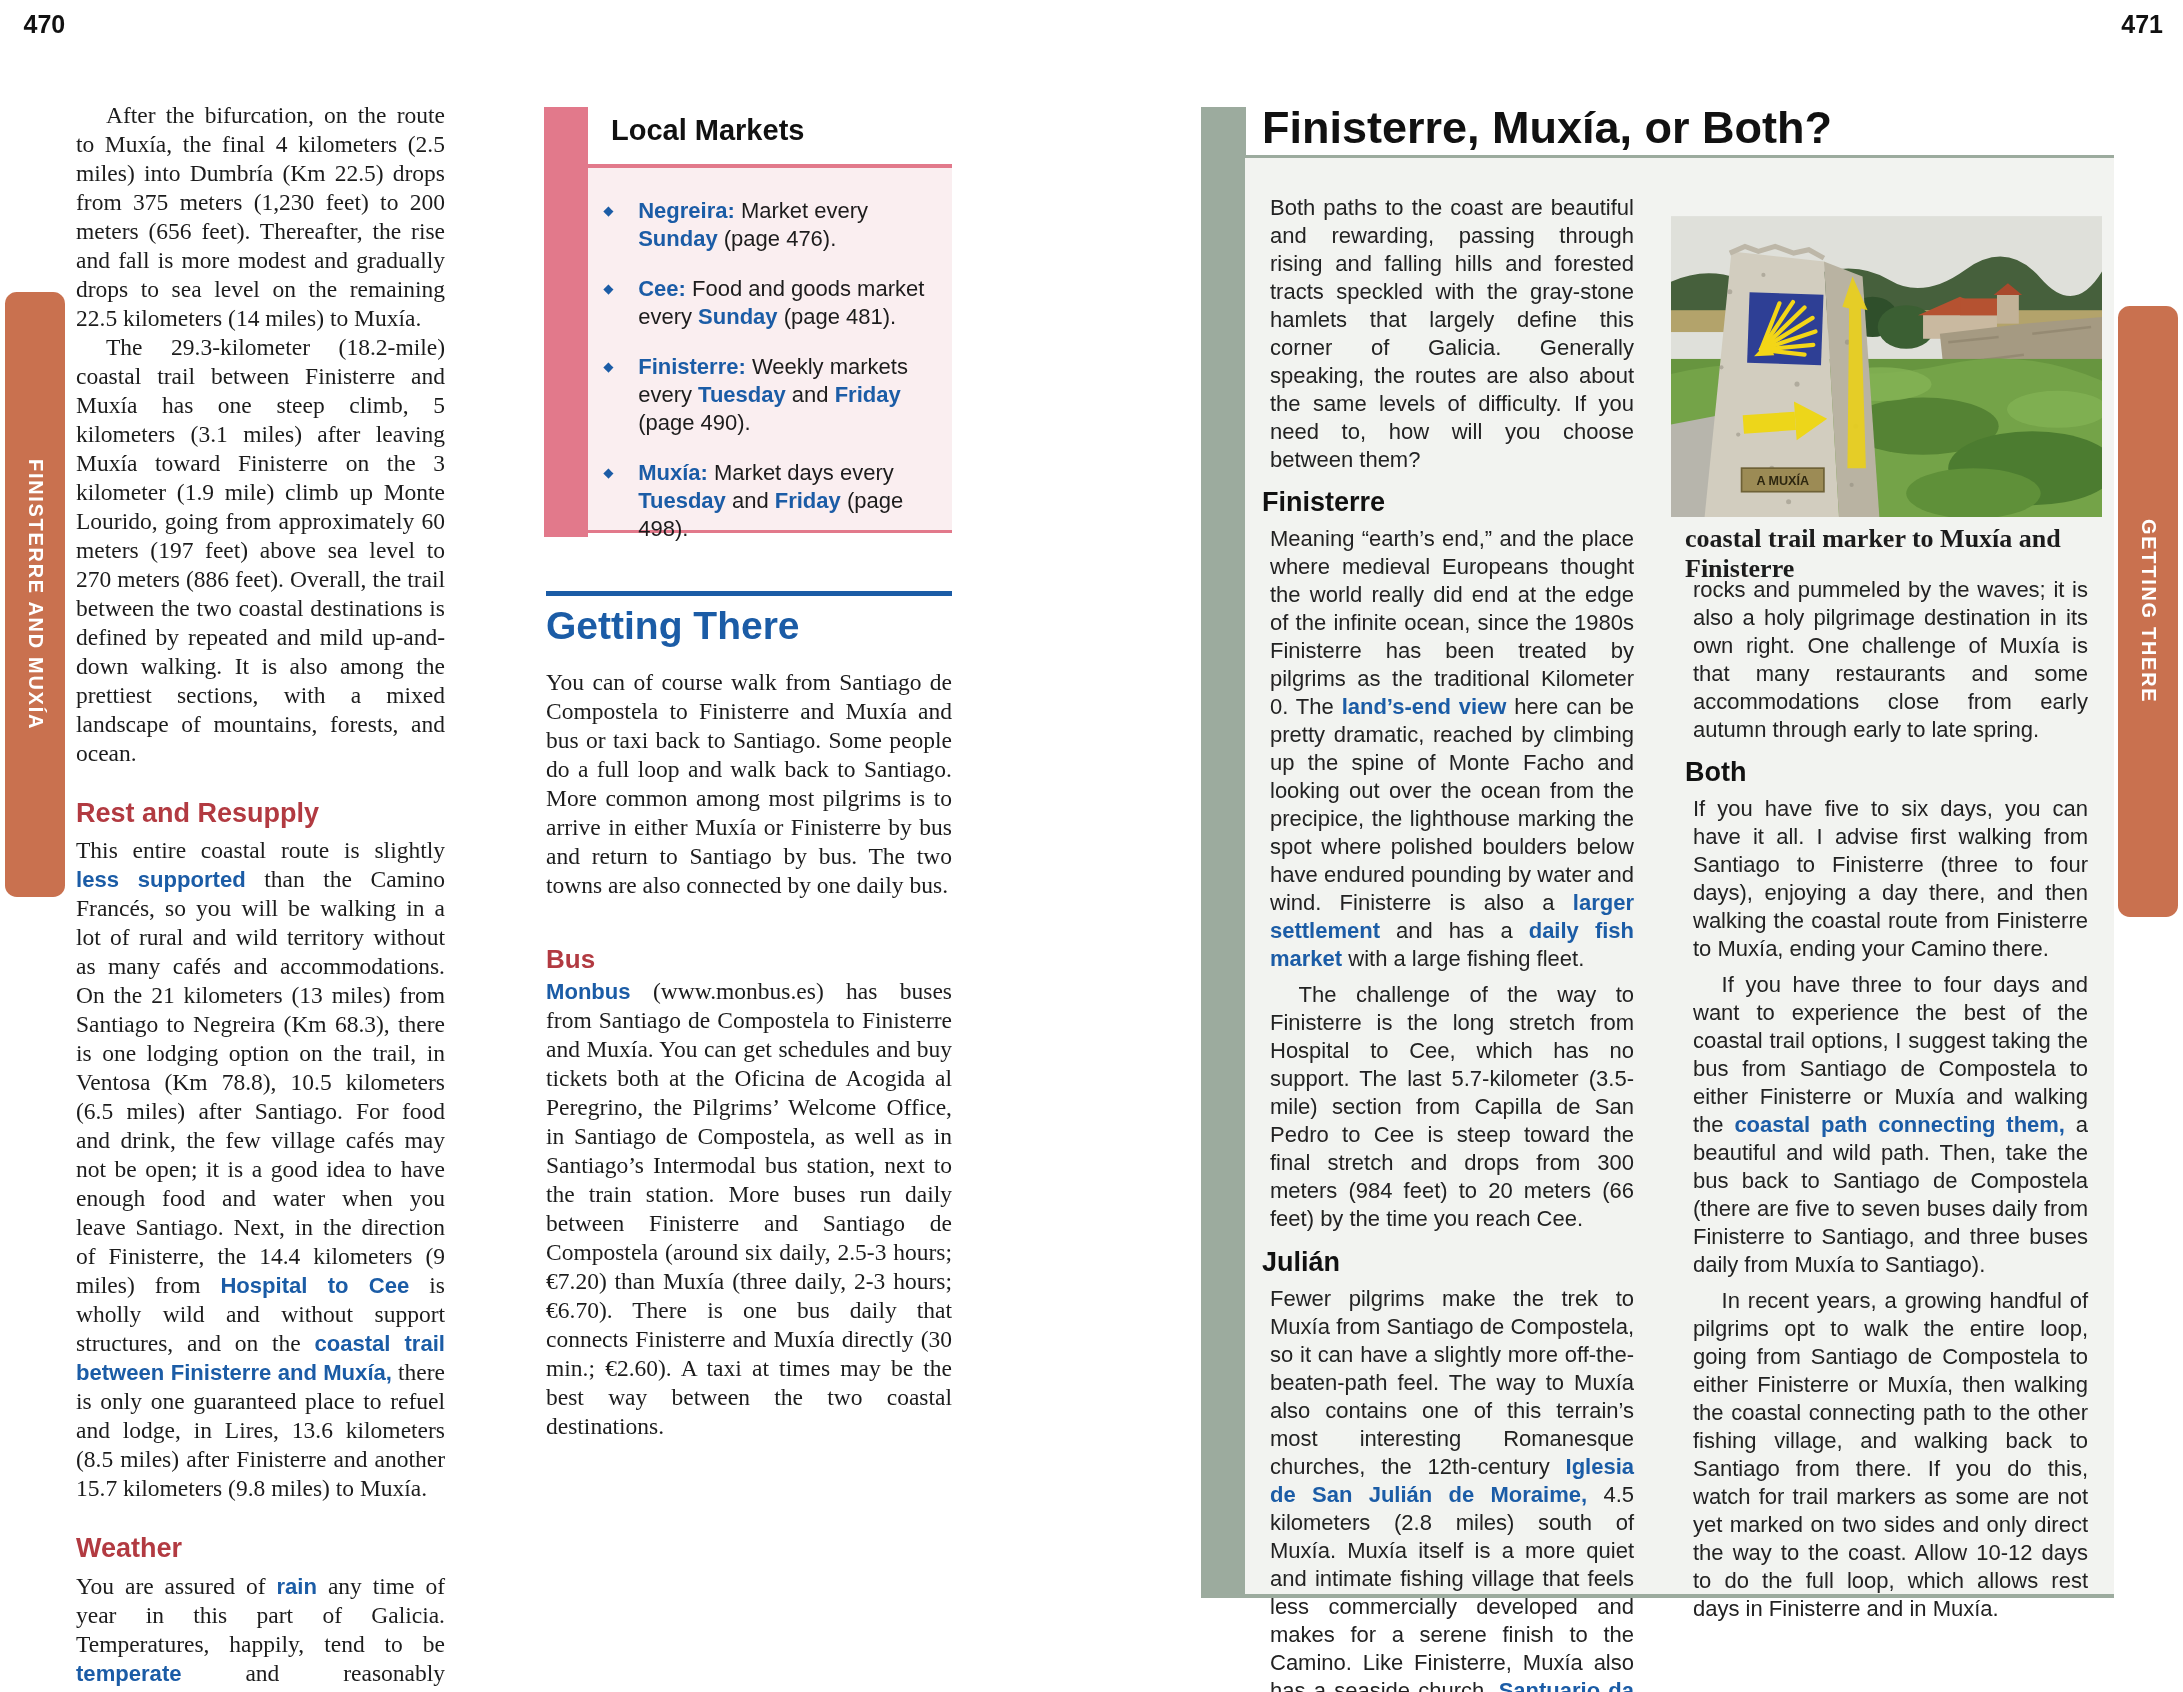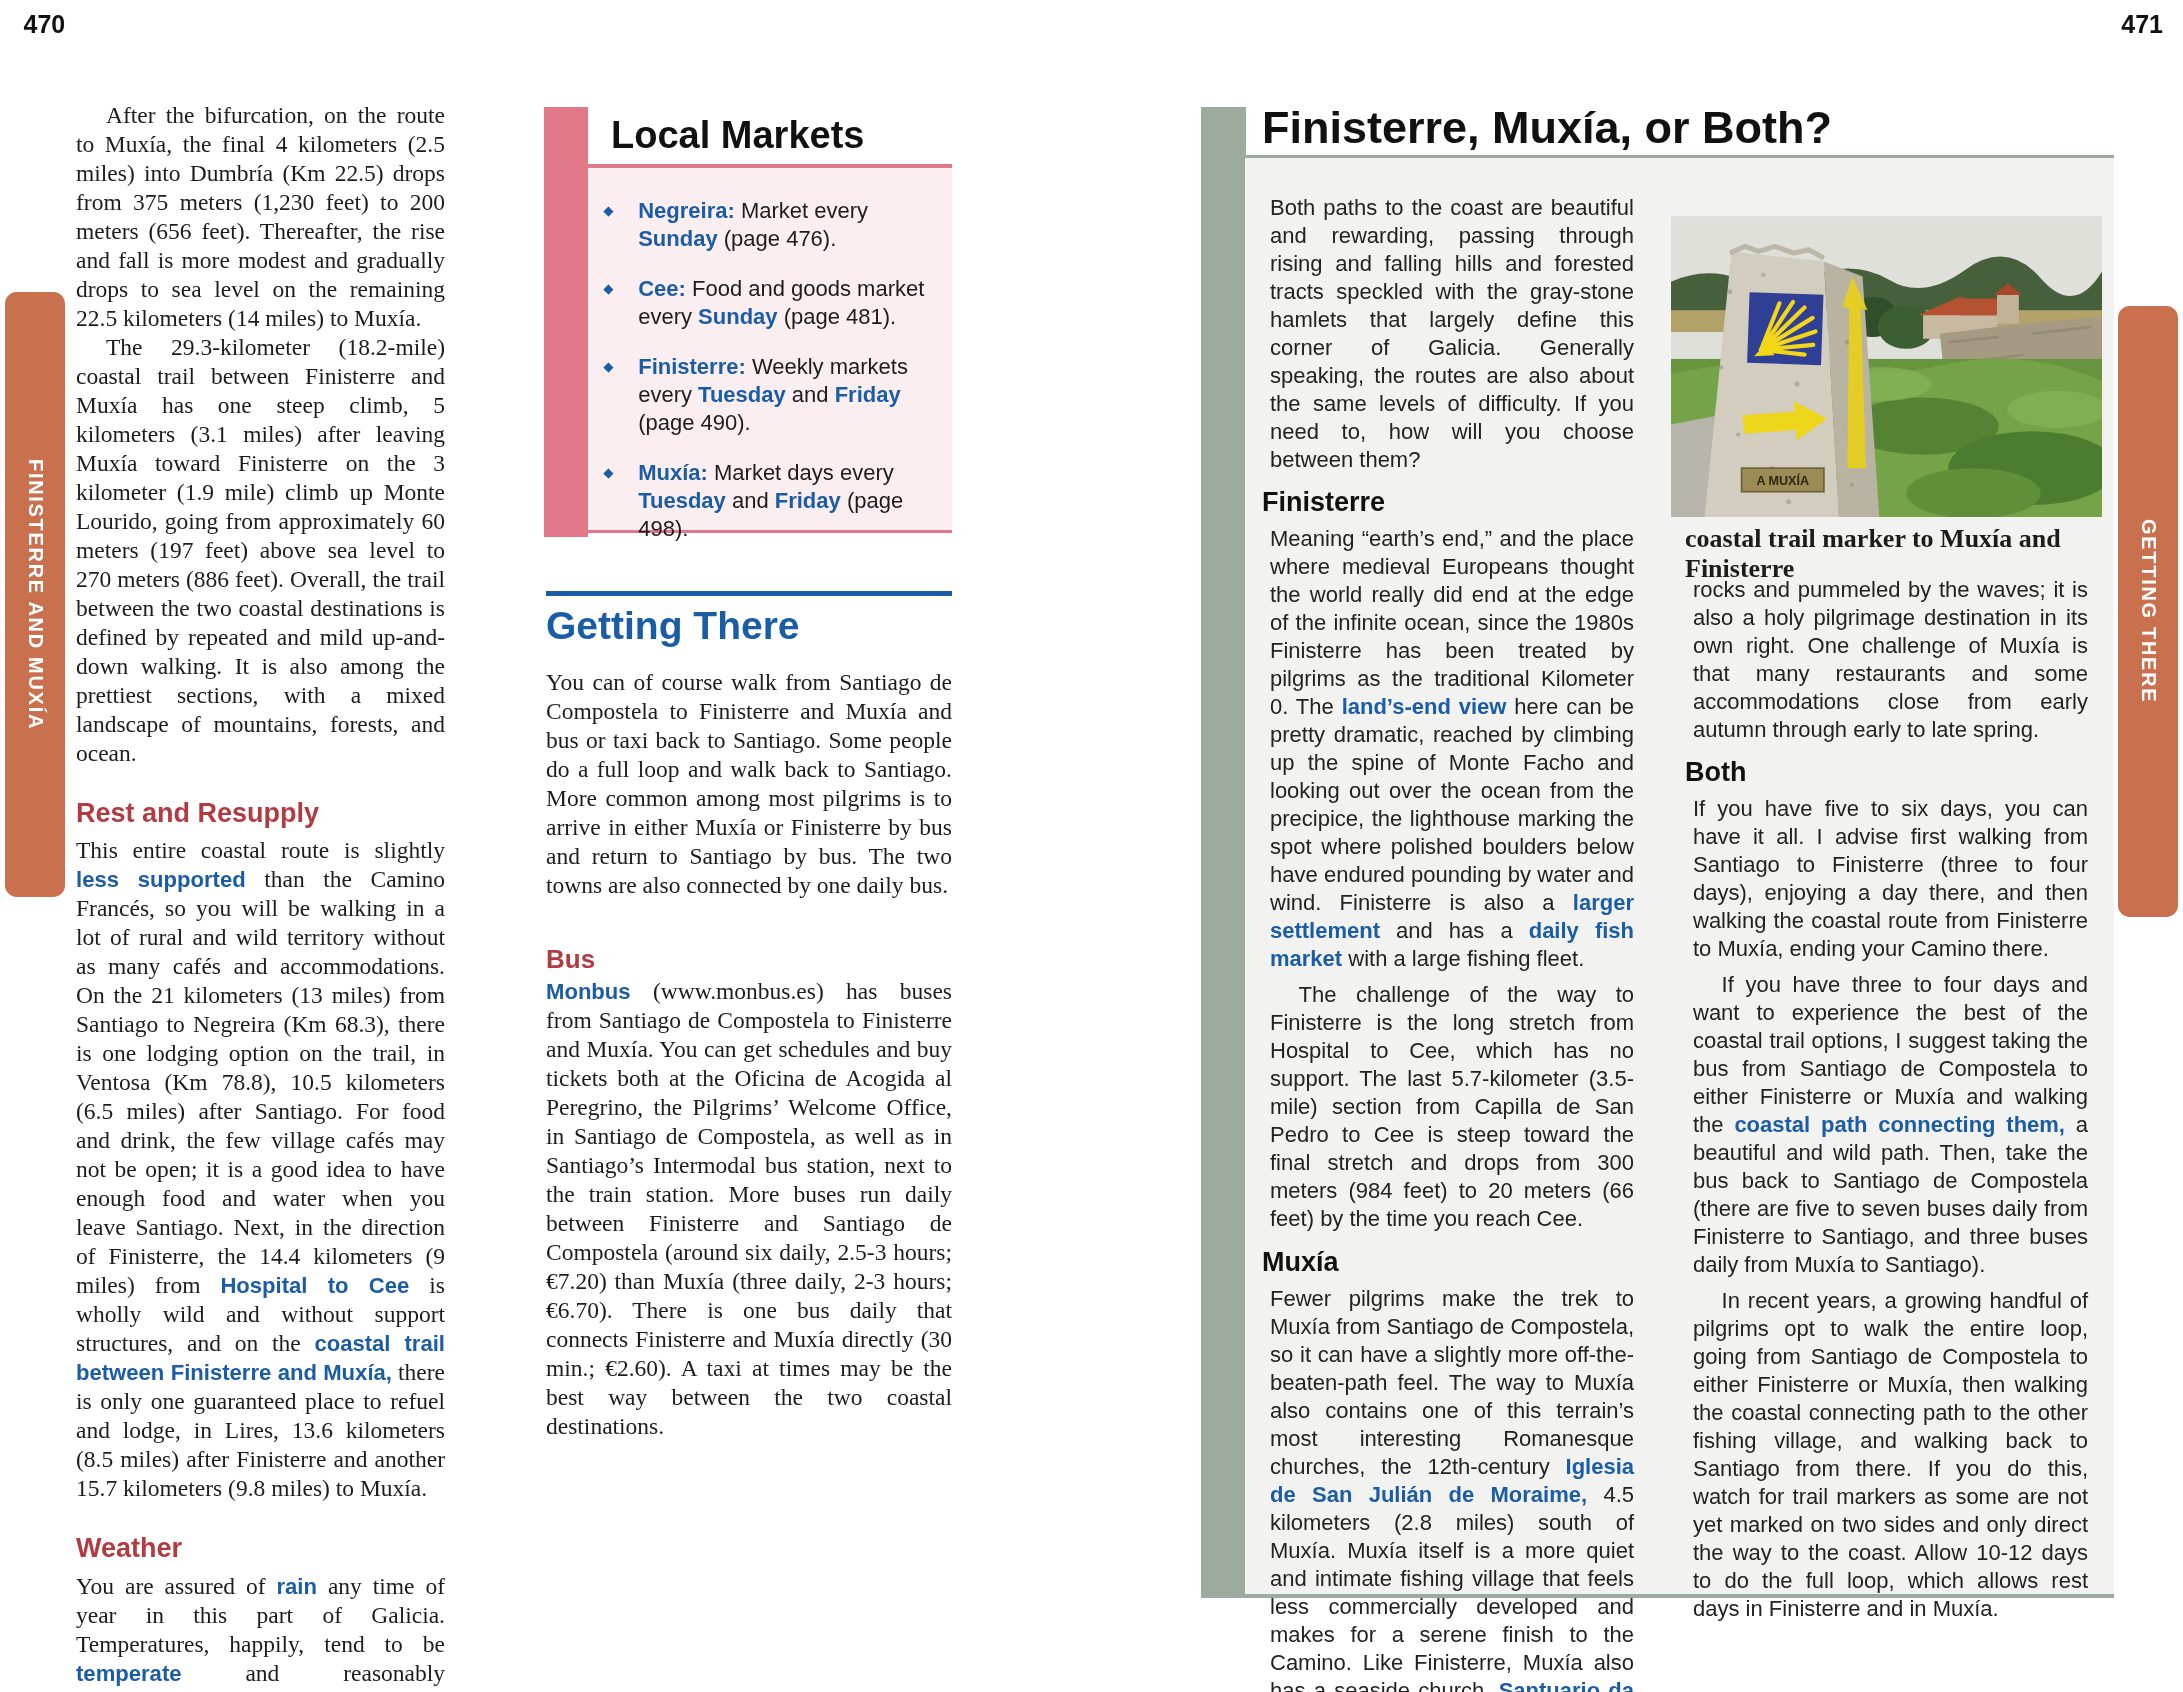--- a/index.html
+++ b/index.html
@@ -17,21 +17,21 @@
   .col p.ind{text-indent:30px;}
   .redhead{font-family:"Liberation Sans",sans-serif;font-weight:bold;font-size:27px;line-height:30px;
            color:#b23a41;margin:30px 0 8.4px 0;}
   .seg-blue{color:#1b5ca6;font-weight:bold;font-family:"Liberation Sans","DejaVu Sans",sans-serif;font-size:0.94em;}
   
   .rule-blue{height:5px;background:#1b5ca6;margin:22px 0 0 0;}
   .bluehead{font-family:"Liberation Sans",sans-serif;font-weight:bold;font-size:39px;line-height:45px;
             color:#1b5ca6;margin:6.7px 0 20px 0;}
   
   .mk-bar{background:#e2798b;}
-  .mk-title{font-family:"Liberation Sans",sans-serif;font-weight:bold;font-size:38px;color:#111;}
+  .mk-title{font-family:"Liberation Sans",sans-serif;font-weight:bold;font-size:29px;color:#111;}
   .mk-rule{background:#e2798b;}
   .mk-body{background:#faeef0;border-bottom:3.4px solid #e2798b;}
   .mk-item{display:flex;margin-bottom:22px;font-family:"Liberation Sans",sans-serif;
            font-size:22px;line-height:28px;color:#1c1c1c;}
   .mk-item .dia{flex:0 0 35px;color:#1b5ca6;font-size:13.4px;line-height:28px;text-align:left;padding-left:3.4px;}
   .mk-item .txt{flex:1;}
   .mk-item .txt .seg-blue{font-size:1em;}
   
   .boxhead-title{font-family:"Liberation Sans",sans-serif;font-weight:bold;font-size:45px;color:#111;}
   .sage{background:#9cab9e;}
@@ -183,21 +183,21 @@
   </g>
 </svg>
 
 <div class="abs caption" style="left:1685px;top:524px;width:420px;">coastal trail marker to Muxía and Finisterre</div>
 
 <div class="abs bx" style="left:1262px;top:186px;width:380px;">
   <p><span>Both paths to the coast are beautiful and rewarding, passing through rising and falling hills and forested tracts speckled with the gray-stone hamlets that largely define this corner of Galicia. Generally speaking, the routes are also about the same levels of difficulty. If you need to, how will you choose between them?</span></p>
   <div class="subhead">Finisterre</div>
   <p><span>Meaning “earth’s end,” and the place where medieval Europeans thought the world really did end at the edge of the infinite ocean, since the 1980s Finisterre has been treated by pilgrims as the traditional Kilometer 0. The </span><span class="seg-blue">land’s-end view</span><span> here can be pretty dramatic, reached by climbing up the spine of Monte Facho and looking out over the ocean from the precipice, the lighthouse marking the spot where polished boulders below have endured pounding by water and wind. Finisterre is also a </span><span class="seg-blue">larger settlement</span><span> and has a </span><span class="seg-blue">daily fish market</span><span> with a large fishing fleet.</span></p>
   <p class="ind"><span>The challenge of the way to Finisterre is the long stretch from Hospital to Cee, which has no support. The last 5.7-kilometer (3.5-mile) section from Capilla de San Pedro to Cee is steep toward the final stretch and drops from 300 meters (984 feet) to 20 meters (66 feet) by the time you reach Cee.</span></p>
-  <div class="subhead">Muxía</div>
+  <div class="subhead">Julián</div>
   <p><span>Fewer pilgrims make the trek to Muxía from Santiago de Compostela, so it can have a slightly more off-the-beaten-path feel. The way to Muxía also contains one of this terrain’s most interesting Romanesque churches, the 12th-century </span><span class="seg-blue">Iglesia de San Julián de Moraime,</span><span> 4.5 kilometers (2.8 miles) south of Muxía. Muxía itself is a more quiet and intimate fishing village that feels less commercially developed and makes for a serene finish to the Camino. Like Finisterre, Muxía also has a seaside church, </span><span class="seg-blue">Santuario da Virxe da Barca,</span><span> which is in a far more dramatic location than the one in Finisterre, right on the edge of the</span></p>
 </div>
 
 <div class="abs bx" style="left:1685px;top:568px;width:411px;">
   <p><span>rocks and pummeled by the waves; it is also a holy pilgrimage destination in its own right. One challenge of Muxía is that many restaurants and some accommodations close from early autumn through early to late spring.</span></p>
   <div class="subhead">Both</div>
   <p><span>If you have five to six days, you can have it all. I advise first walking from Santiago to Finisterre (three to four days), enjoying a day there, and then walking the coastal route from Finisterre to Muxía, ending your Camino there.</span></p>
   <p class="ind"><span>If you have three to four days and want to experience the best of the coastal trail options, I suggest taking the bus from Santiago de Compostela to either Finisterre or Muxía and walking the </span><span class="seg-blue">coastal path connecting them,</span><span> a beautiful and wild path. Then, take the bus back to Santiago de Compostela (there are five to seven buses daily from Finisterre to Santiago, and three buses daily from Muxía to Santiago).</span></p>
   <p class="ind"><span>In recent years, a growing handful of pilgrims opt to walk the entire loop, going from Santiago de Compostela to either Finisterre or Muxía, then walking the coastal connecting path to the other fishing village, and walking back to Santiago from there. If you do this, watch for trail markers as some are not yet marked on two sides and only direct the way to the coast. Allow 10-12 days to do the full loop, which allows rest days in Finisterre and in Muxía.</span></p>
 </div>

